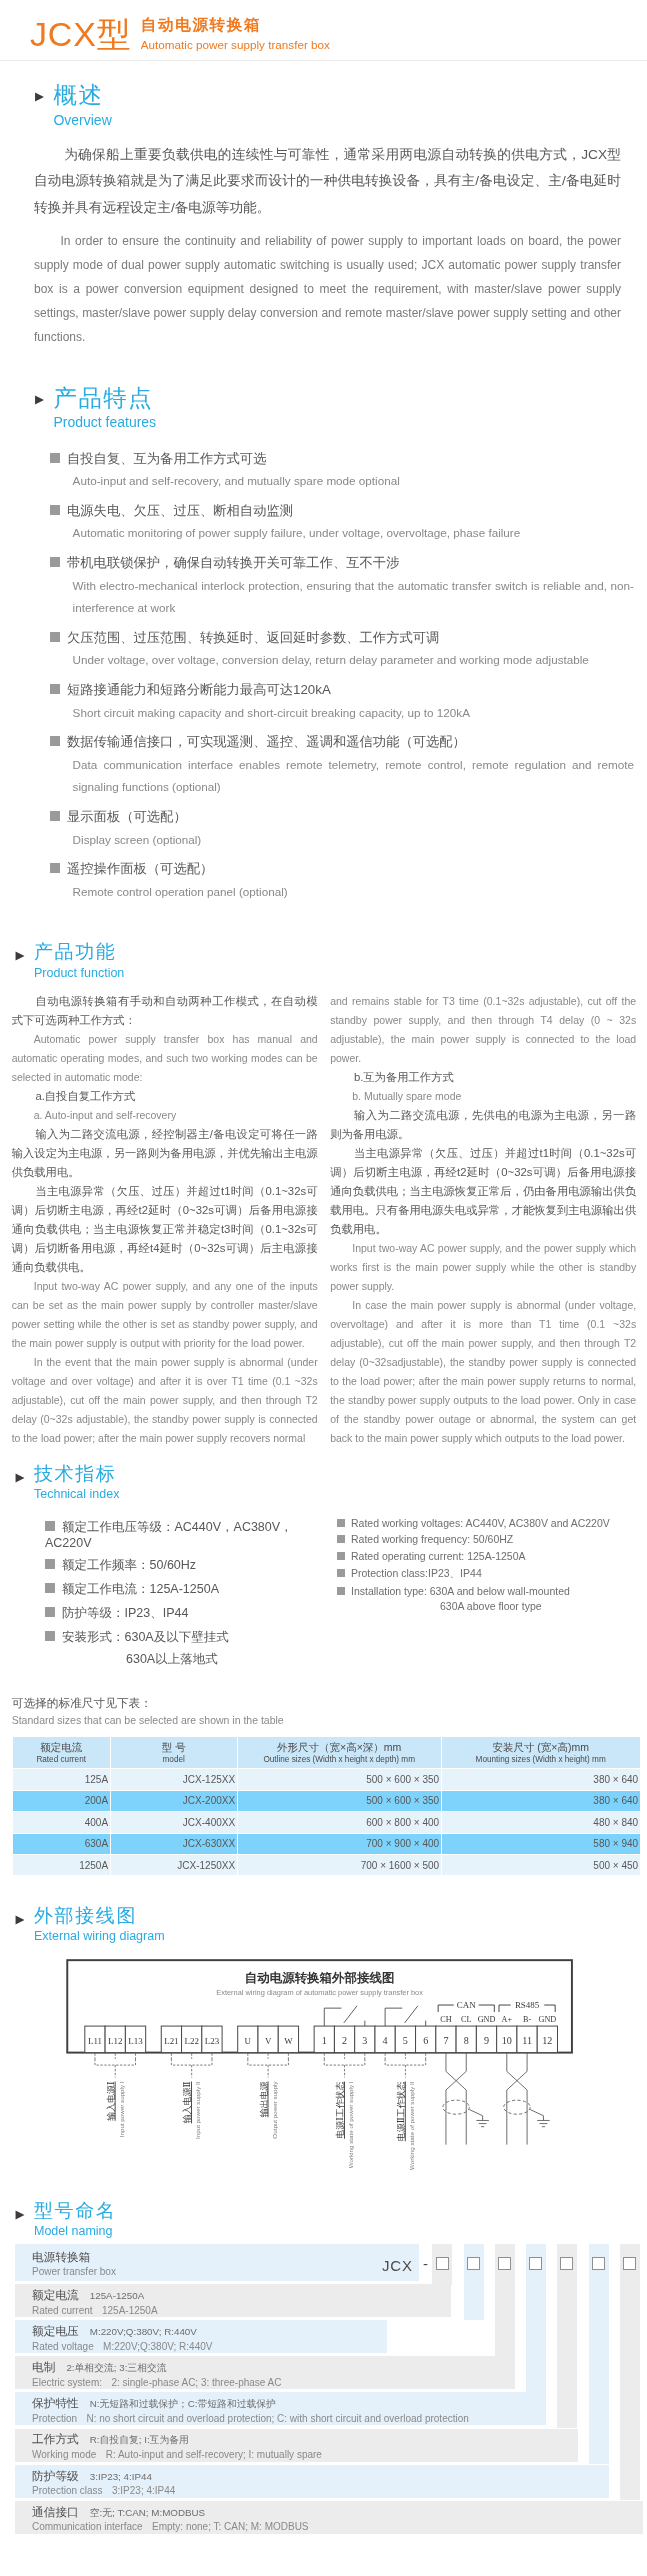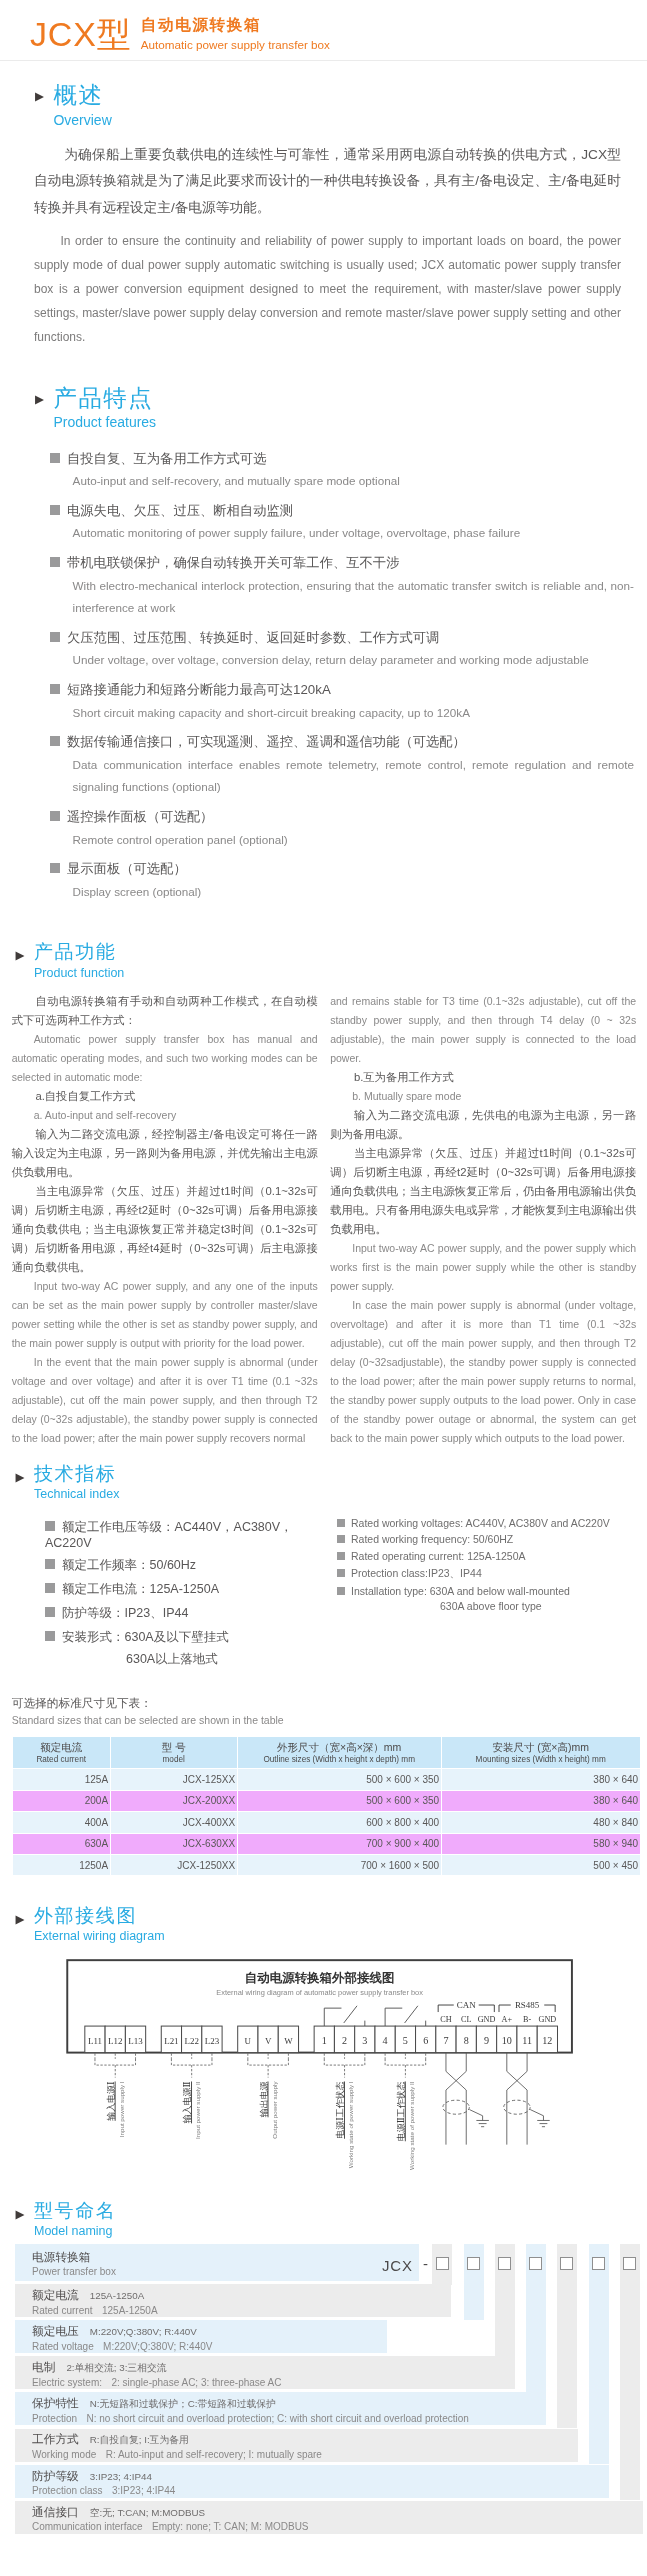--- a/index.html
+++ b/index.html
@@ -58,21 +58,21 @@
 
   
   .note-cn{margin:28px 0 0 11.7px;font-size:11.7px;color:#595757}
   .note-en{margin:3.1px 0 0 11.7px;font-size:10.5px;color:#8a8989}
   table.sz{margin:9.4px 0 0 11.7px;border-collapse:separate;border-spacing:1.6px;width:624px;table-layout:fixed}
   .sz th{background:#c9e7f8;font-weight:normal;padding:3.9px 1.6px}
   .thcn{font-size:10.5px;color:#4c4a4a}
   .then{font-size:8.2px;color:#4c4a4a;margin-top:0.8px}
   .sz td{text-align:right;font-size:10px;color:#595757;padding:4.7px 1.6px}
   .sz tr.odd td{background:#e7f3fb}
-  .sz tr.even td{background:#f0abfc}
+  .sz tr.even td{background:#7dd3fc}
 
   
   .sec-wd{margin-top:30px}
   .wbox{margin:15.6px 0 0 66px}
   #wsvg text{font-family:"Liberation Serif","DejaVu Serif",serif}
 
   
   .sec-nm{margin-top:4.7px}
   .nm{position:relative;margin-top:6.2px;height:297px}
   .strip{position:absolute;top:0;width:20px}
@@ -144,26 +144,26 @@
         </div>
       <div class="fitem">
           <div class="fcn"><span class="sq"></span><span>短路接通能力和短路分断能力最高可达120kA</span></div>
           <div class="fen">Short circuit making capacity and short-circuit breaking capacity, up to 120kA</div>
         </div>
       <div class="fitem">
           <div class="fcn"><span class="sq"></span><span>数据传输通信接口，可实现遥测、遥控、遥调和遥信功能（可选配）</span></div>
           <div class="fen">Data communication interface enables remote telemetry, remote control, remote regulation and remote signaling functions (optional)</div>
         </div>
       <div class="fitem">
+          <div class="fcn"><span class="sq"></span><span>显示面板（可选配）</span></div>
+          <div class="fen">Display screen (optional)</div>
+        </div>
+      <div class="fitem">
           <div class="fcn"><span class="sq"></span><span>遥控操作面板（可选配）</span></div>
           <div class="fen">Remote control operation panel (optional)</div>
-        </div>
-      <div class="fitem">
-          <div class="fcn"><span class="sq"></span><span>显示面板（可选配）</span></div>
-          <div class="fen">Display screen (optional)</div>
         </div>
     </div>
   </div>
 
   <div class="sec-fn">
     <div class="hd t2">
       <span class="tri">▶</span>
       <div>
         <div class="hcn">产品功能</div>
         <div class="hen">Product function</div>

